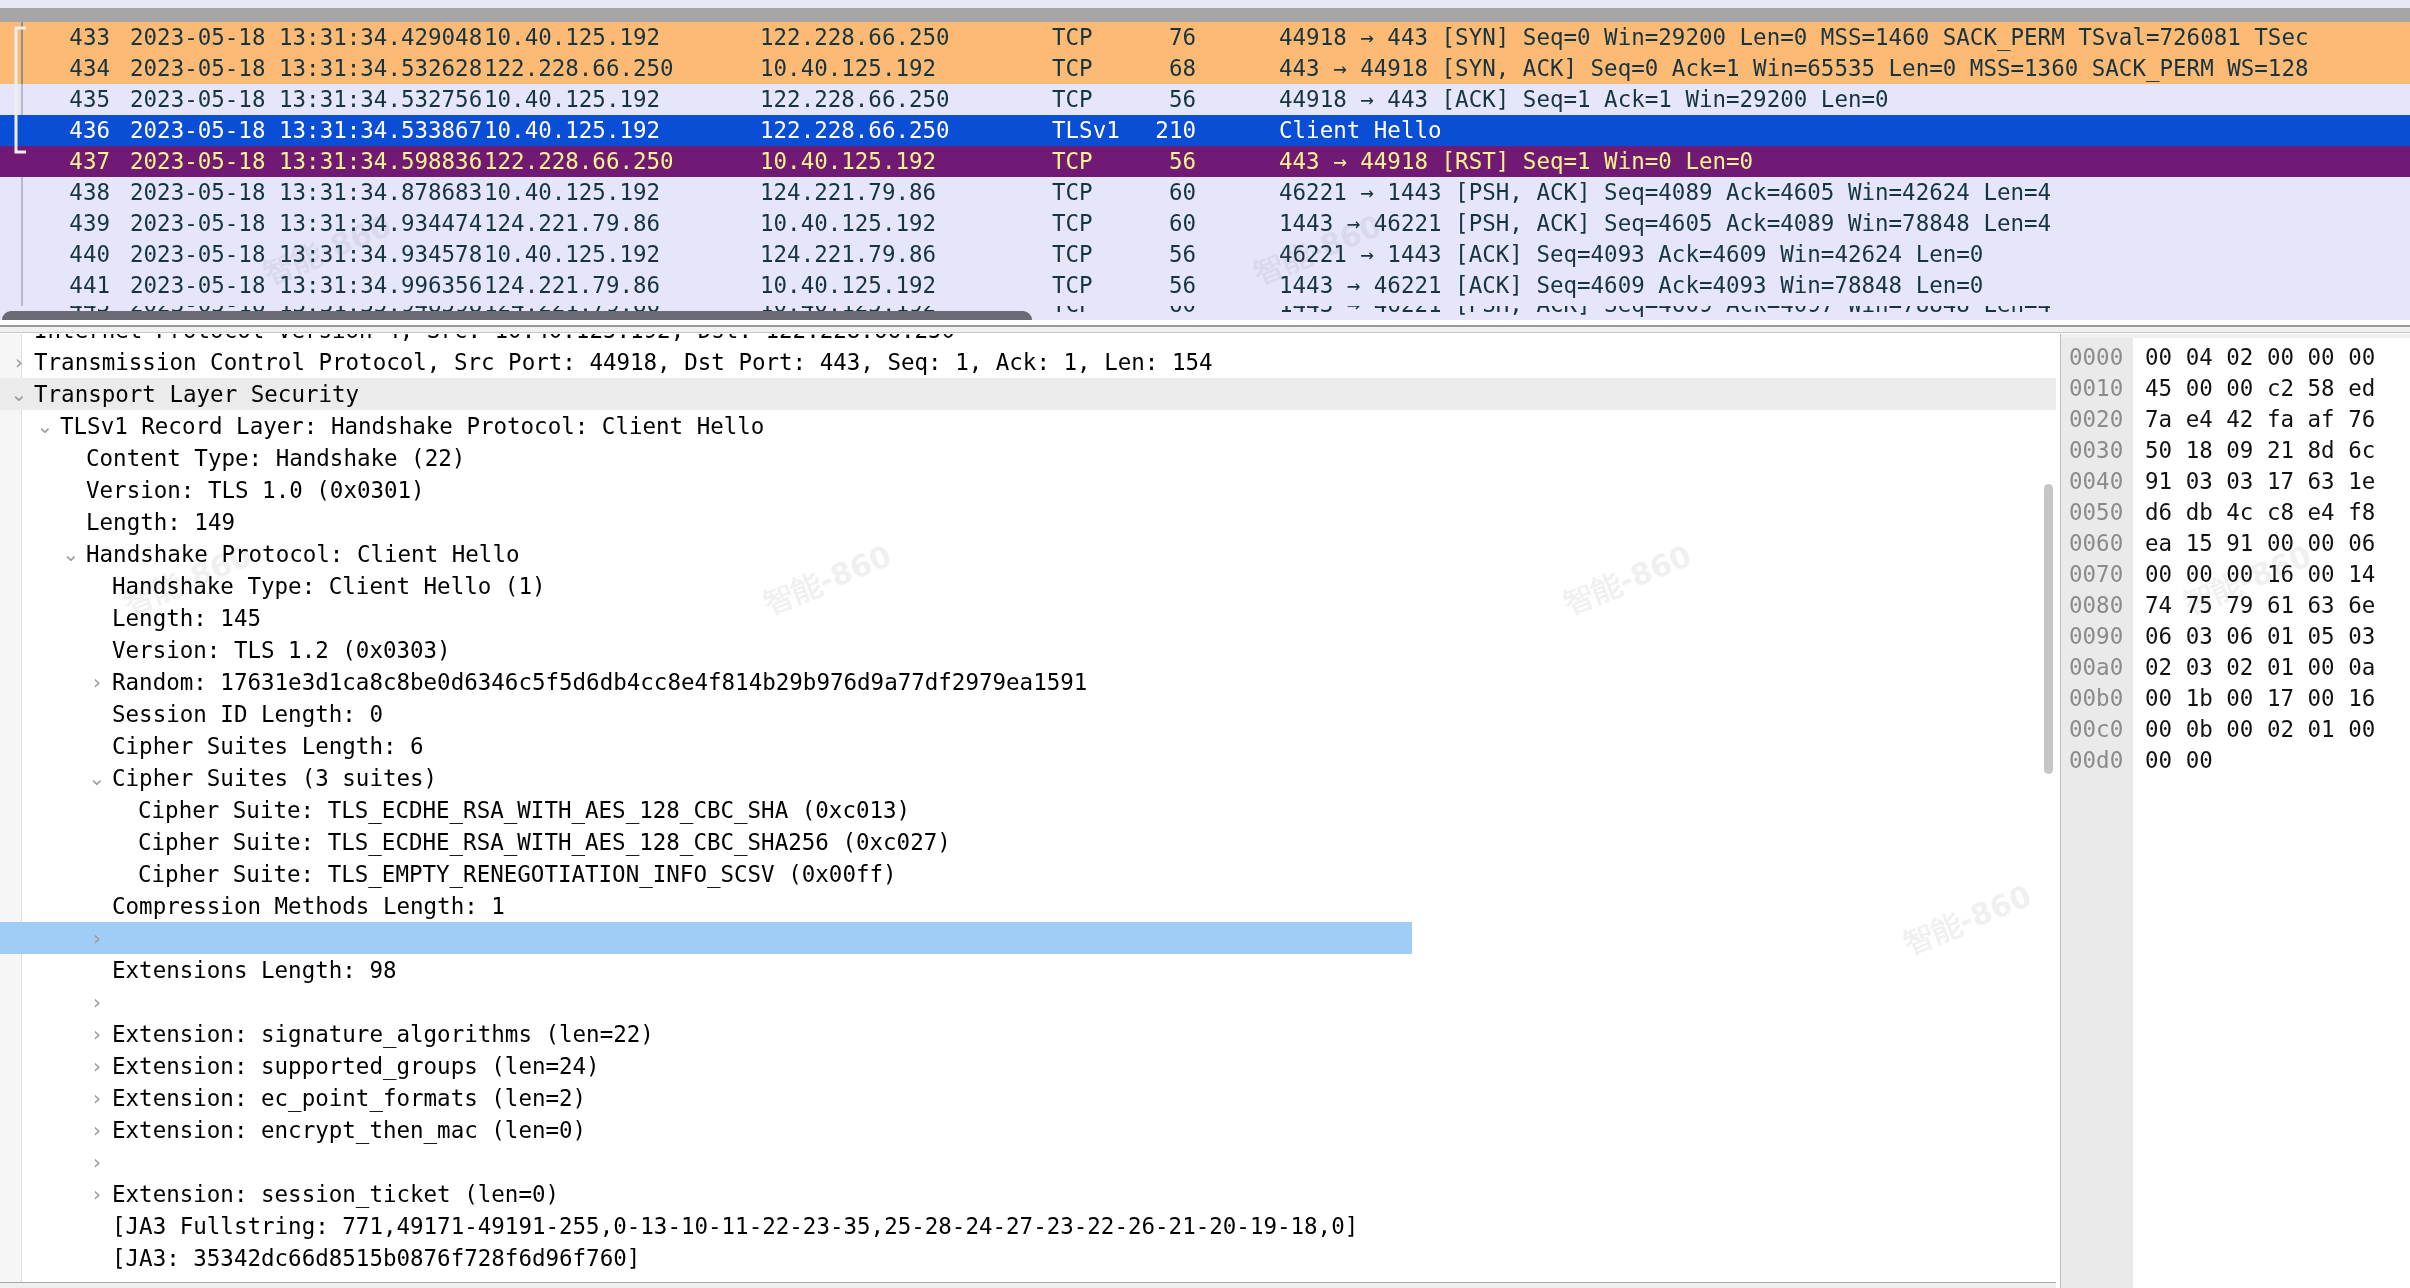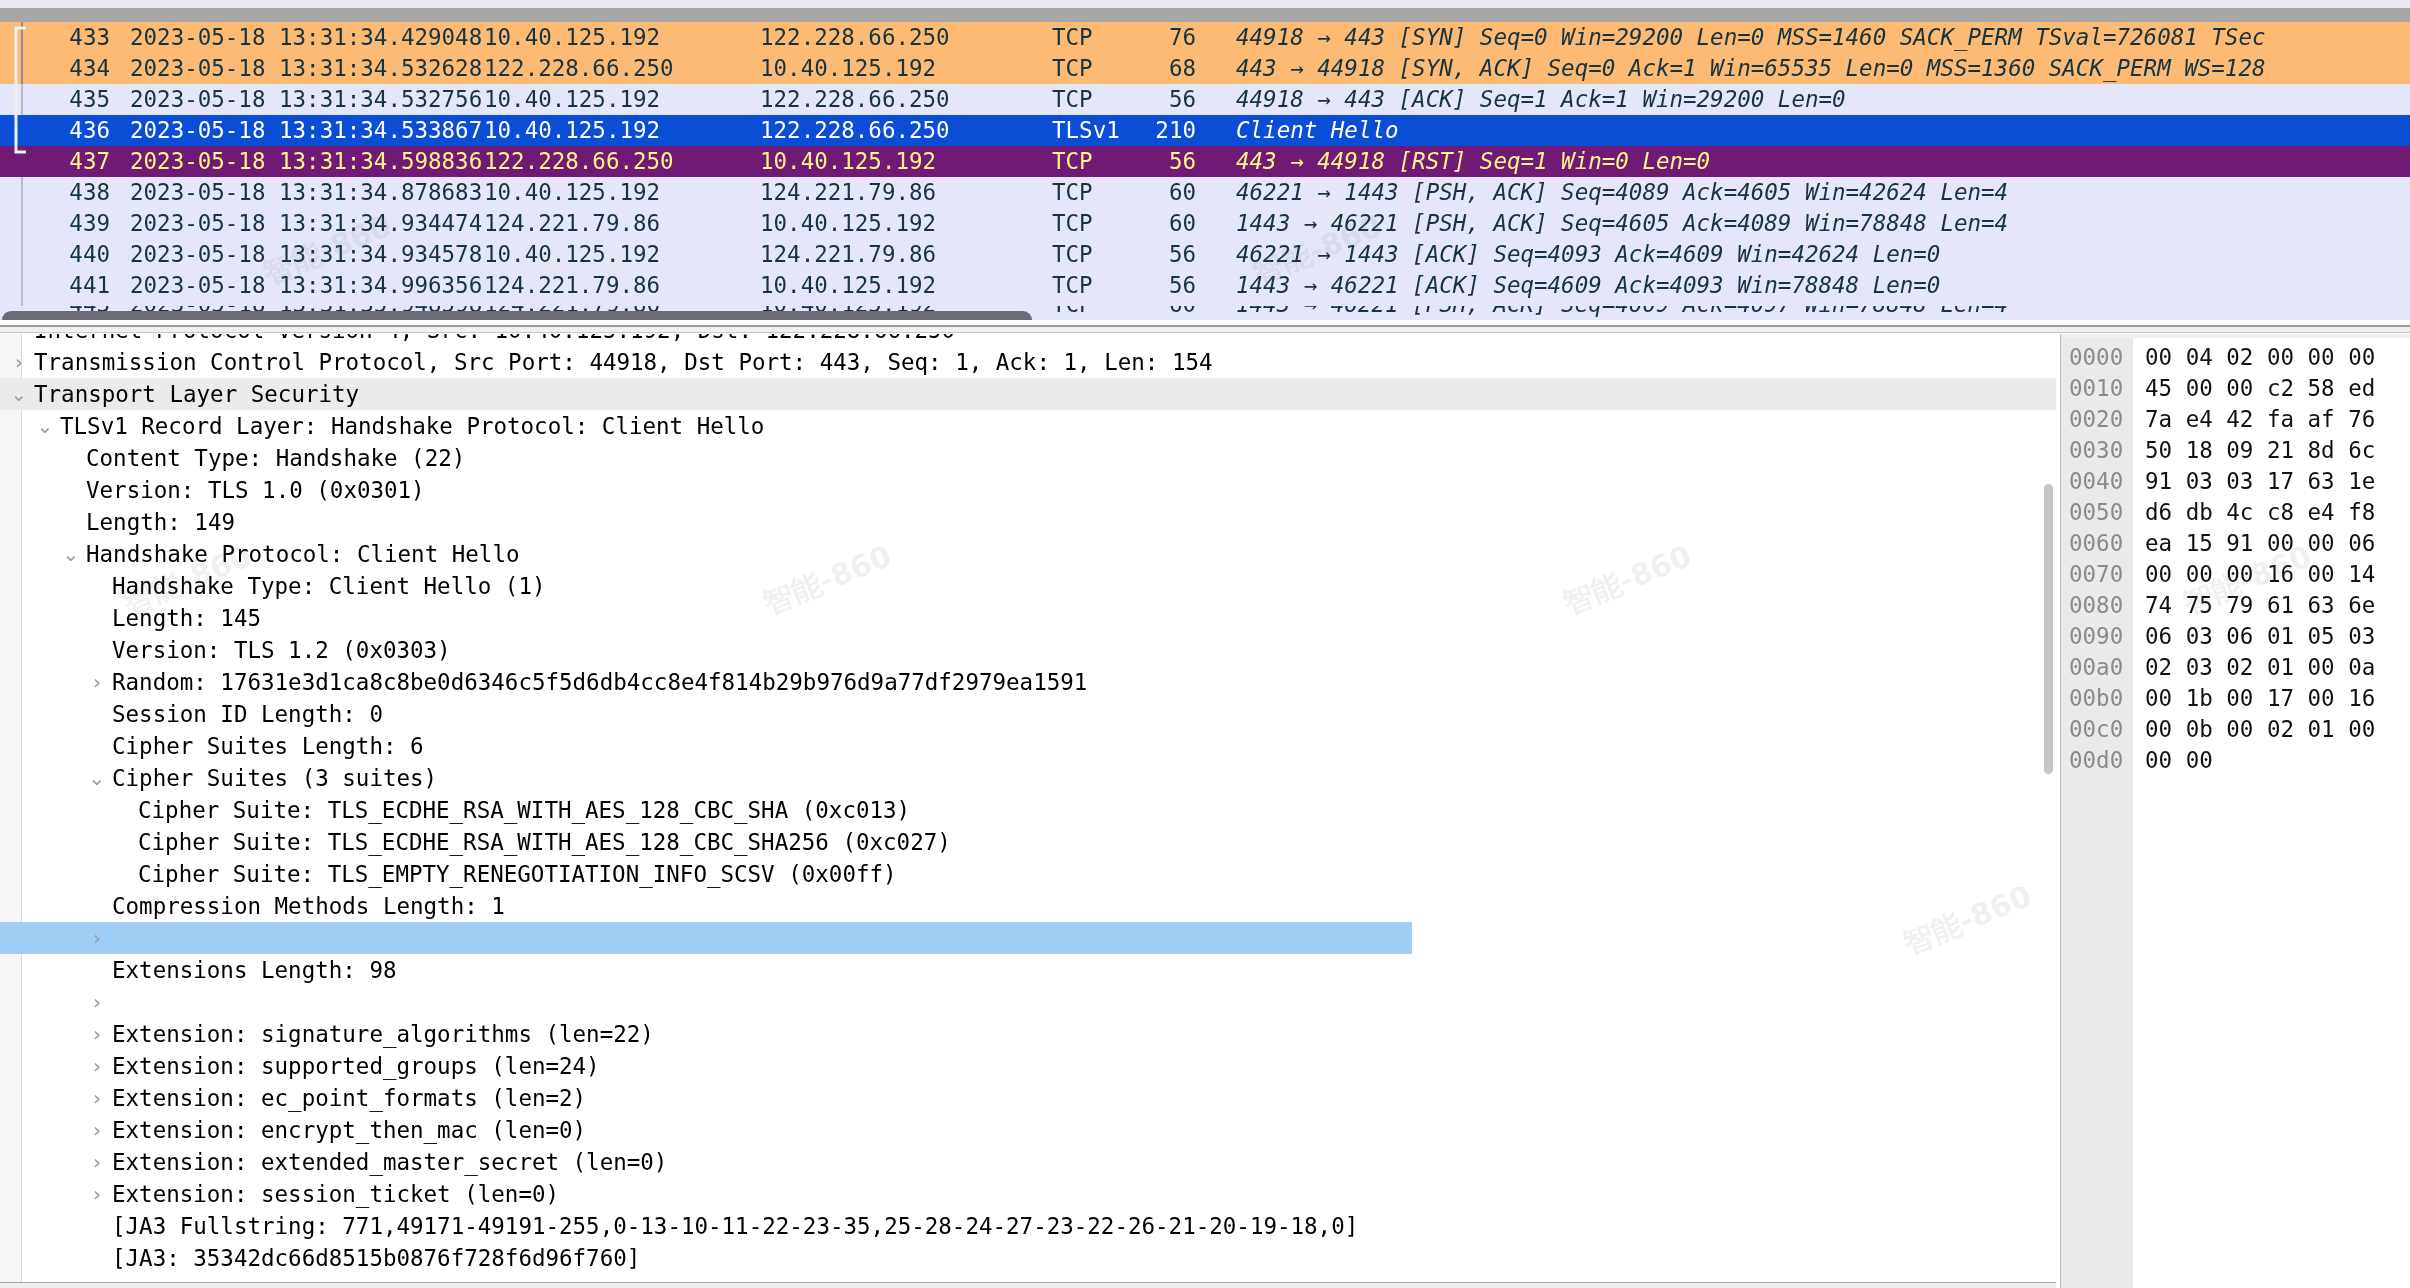--- a/index.html
+++ b/index.html
@@ -43,21 +43,21 @@
   .prow.lav    { background: #e6e6fa; }
   .prow.sel    { background: #0b4ed6; color: #ffffff; }
   .prow.rst    { background: #701a75; color: #fbf58a; }
   .pcell { position: absolute; top: 0; }
   .c-no    { width: 100px; text-align: right; left: 10px; }
   .c-time  { left: 130px; }
   .c-src   { left: 484px; }
   .c-dst   { left: 760px; }
   .c-proto { left: 1052px; }
   .c-len   { width: 52px; text-align: right; left: 1144px; }
-  .c-info  { left: 1236px; font-style: italic; }
+  .c-info  { left: 1279px; }
 
   
   #conv-bracket {
     position: absolute; left: 0; top: 22px;
     width: 30px; height: 284px;
     pointer-events: none;
   }
 
   
   .plist-vline {
@@ -284,21 +284,21 @@
       <div class="trow" style="top: 492px;"><span class="tlabel" style="left: 138px;">Cipher Suite: TLS_ECDHE_RSA_WITH_AES_128_CBC_SHA256 (0xc027)</span></div>
       <div class="trow" style="top: 524px;"><span class="tlabel" style="left: 138px;">Cipher Suite: TLS_EMPTY_RENEGOTIATION_INFO_SCSV (0x00ff)</span></div>
       <div class="trow" style="top: 556px;"><span class="tlabel" style="left: 112px;">Compression Methods Length: 1</span></div>
       <div class="trow hl-blue" style="top: 588px; width: 1412px;"><span class="twist" style="left: 86px;">›</span></div>
       <div class="trow" style="top: 620px;"><span class="tlabel" style="left: 112px;">Extensions Length: 98</span></div>
       <div class="trow" style="top: 652px;"><span class="twist" style="left: 86px;">›</span></div>
       <div class="trow" style="top: 684px;"><span class="twist" style="left: 86px;">›</span><span class="tlabel" style="left: 112px;">Extension: signature_algorithms (len=22)</span></div>
       <div class="trow" style="top: 716px;"><span class="twist" style="left: 86px;">›</span><span class="tlabel" style="left: 112px;">Extension: supported_groups (len=24)</span></div>
       <div class="trow" style="top: 748px;"><span class="twist" style="left: 86px;">›</span><span class="tlabel" style="left: 112px;">Extension: ec_point_formats (len=2)</span></div>
       <div class="trow" style="top: 780px;"><span class="twist" style="left: 86px;">›</span><span class="tlabel" style="left: 112px;">Extension: encrypt_then_mac (len=0)</span></div>
-      <div class="trow" style="top: 812px;"><span class="twist" style="left: 86px;">›</span><span class="tlabel" style="left: 112px;">Extension: extended_master_secret (len=0)</span></div>
+      <div class="trow" style="top: 812px;"><span class="twist" style="left: 86px;">›</span></div>
       <div class="trow" style="top: 844px;"><span class="twist" style="left: 86px;">›</span><span class="tlabel" style="left: 112px;">Extension: session_ticket (len=0)</span></div>
       <div class="trow" style="top: 876px;"><span class="tlabel" style="left: 112px;">[JA3 Fullstring: 771,49171-49191-255,0-13-10-11-22-23-35,25-28-24-27-23-22-26-21-20-19-18,0]</span></div>
       <div class="trow" style="top: 908px;"><span class="tlabel" style="left: 112px;">[JA3: 35342dc66d8515b0876f728f6d96f760]</span></div>
     </div>
 
   <div id="detail-vscroll">
     <div class="thumb"></div>
   </div>
 </div>
 <div id="detail-bottomline"></div>

